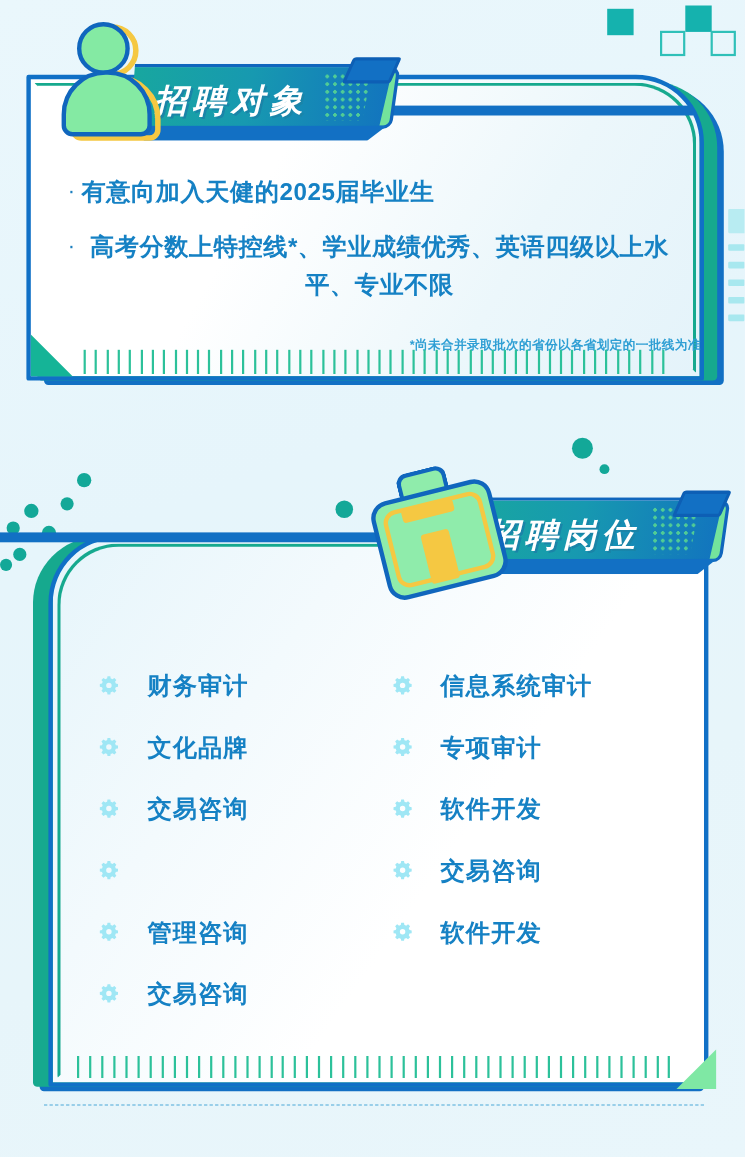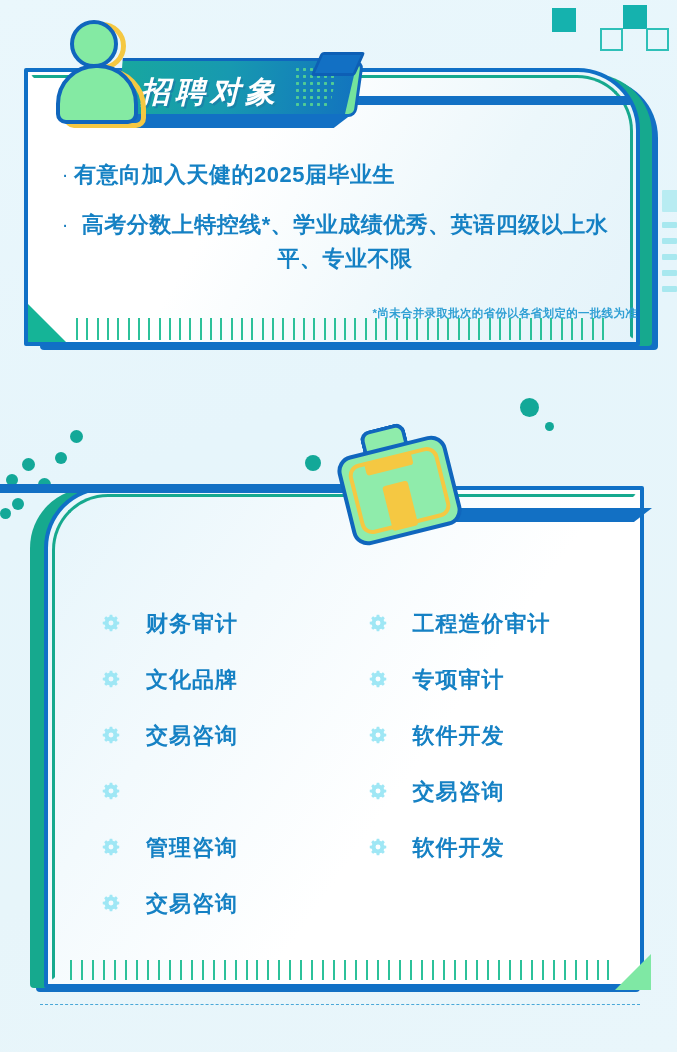--- a/index.html
+++ b/index.html
@@ -237,21 +237,21 @@
   .card2-corner {
     position: absolute;
     right: 26px; bottom: 62px;
     width: 0; height: 0;
     border-right: 36px solid #7fe8a4;
     border-top: 36px solid transparent;
   }
 
   .jobs {
     position: absolute;
-    left: 100px; top: 596px;
+    left: 88px; top: 596px;
     width: 520px;
     display: flex;
     gap: 13px;
   }
   .jobs-col { width: 260px; }
   .job-item {
     display: flex;
     align-items: center;
     height: 56px;
   }
@@ -398,20 +398,27 @@
     </div>
 
   <div class="card2-shadow"></div>
   <div class="card2-shadow2"></div>
   <div class="card2"></div>
   <div style="position:absolute;left:52px;top:494px;width:584px;height:486px;border:3px solid #16a98e;border-right-color:transparent;border-bottom-color:transparent;box-sizing:border-box;border-radius:56px 2px 2px 2px;"></div>
   <div class="card2-corner"></div>
 
   <div style="position:absolute;left:0px;top:484px;width:350px;height:9px;background:#1270c4;"></div>
 
+  <div class="banner" style="left:420px;top:452px;width:238px;">
+    <div class="banner-green" style="left:212px;top:3px;width:28px;height:56px;transform:skewX(-8deg);border-radius:0 8px 8px 0;"></div>
+    <div class="banner-body"></div>
+    <div class="halftone" style="left:172px;top:8px;width:44px;height:44px;clip-path:polygon(0 0,100% 0,80% 100%,0 100%);"></div>
+    <div class="banner-blue-tab" style="left:196px;top:-6px;width:44px;height:24px;transform:skewX(-24deg);border-radius:3px;"></div>
+    <div class="banner-title" style="left:22px;top:14px;">招聘岗位</div>
+  </div>
   <div style="position:absolute;left:426px;top:508px;width:226px;height:14px;background:#1270c4;clip-path:polygon(0 0,100% 0,92% 100%,3% 100%);"></div>
 
   <div style="position:absolute;left:336px;top:424px;width:130px;height:120px;transform:rotate(-14deg);">
     <div style="position:absolute;left:36px;top:0px;width:46px;height:30px;border:4px solid #1066bd;border-bottom:none;border-radius:10px 10px 0 0;box-sizing:border-box;background:#8fecab;"></div>
     <div style="position:absolute;left:6px;top:20px;width:112px;height:92px;background:#8fecab;border:4px solid #1066bd;border-radius:16px;box-sizing:border-box;"></div>
     <div style="position:absolute;left:16px;top:30px;width:92px;height:72px;border:4px solid #f5c842;border-radius:12px;box-sizing:border-box;"></div>
     <div style="position:absolute;left:46px;top:58px;width:26px;height:46px;background:#f5c842;border-radius:3px;"></div>
     <div style="position:absolute;left:34px;top:32px;width:48px;height:12px;background:#f5c842;border-radius:3px;"></div>
   </div>
 
@@ -452,21 +459,21 @@
           </svg>
         <span class="job-label">交易咨询</span>
       </div>
     </div>
 
     <div class="jobs-col">
       <div class="job-item">
         <svg class="job-gear" viewBox="0 0 24 24">
             <path fill="#9fe7f5" d="M13.4 2h-2.8l-.4 2.2a7.6 7.6 0 0 0-1.7.7L6.6 3.6 4.6 5.6l1.3 1.9c-.3.5-.5 1.1-.7 1.7L3 9.6v2.8l2.2.4c.2.6.4 1.2.7 1.7l-1.3 1.9 2 2 1.9-1.3c.5.3 1.1.5 1.7.7l.4 2.2h2.8l.4-2.2c.6-.2 1.2-.4 1.7-.7l1.9 1.3 2-2-1.3-1.9c.3-.5.5-1.1.7-1.7l2.2-.4V9.6l-2.2-.4a7.6 7.6 0 0 0-.7-1.7l1.3-1.9-2-2-1.9 1.3c-.5-.3-1.1-.5-1.7-.7L13.4 2zM12 8.3a2.7 2.7 0 1 1 0 5.4 2.7 2.7 0 0 1 0-5.4z"></path>
           </svg>
-        <span class="job-label">工程造价审计</span>
+        <span class="job-label">信息系统审计</span>
       </div>
       <div class="job-item">
         <svg class="job-gear" viewBox="0 0 24 24">
             <path fill="#9fe7f5" d="M13.4 2h-2.8l-.4 2.2a7.6 7.6 0 0 0-1.7.7L6.6 3.6 4.6 5.6l1.3 1.9c-.3.5-.5 1.1-.7 1.7L3 9.6v2.8l2.2.4c.2.6.4 1.2.7 1.7l-1.3 1.9 2 2 1.9-1.3c.5.3 1.1.5 1.7.7l.4 2.2h2.8l.4-2.2c.6-.2 1.2-.4 1.7-.7l1.9 1.3 2-2-1.3-1.9c.3-.5.5-1.1.7-1.7l2.2-.4V9.6l-2.2-.4a7.6 7.6 0 0 0-.7-1.7l1.3-1.9-2-2-1.9 1.3c-.5-.3-1.1-.5-1.7-.7L13.4 2zM12 8.3a2.7 2.7 0 1 1 0 5.4 2.7 2.7 0 0 1 0-5.4z"></path>
           </svg>
         <span class="job-label">专项审计</span>
       </div>
       <div class="job-item">
         <svg class="job-gear" viewBox="0 0 24 24">
             <path fill="#9fe7f5" d="M13.4 2h-2.8l-.4 2.2a7.6 7.6 0 0 0-1.7.7L6.6 3.6 4.6 5.6l1.3 1.9c-.3.5-.5 1.1-.7 1.7L3 9.6v2.8l2.2.4c.2.6.4 1.2.7 1.7l-1.3 1.9 2 2 1.9-1.3c.5.3 1.1.5 1.7.7l.4 2.2h2.8l.4-2.2c.6-.2 1.2-.4 1.7-.7l1.9 1.3 2-2-1.3-1.9c.3-.5.5-1.1.7-1.7l2.2-.4V9.6l-2.2-.4a7.6 7.6 0 0 0-.7-1.7l1.3-1.9-2-2-1.9 1.3c-.5-.3-1.1-.5-1.7-.7L13.4 2zM12 8.3a2.7 2.7 0 1 1 0 5.4 2.7 2.7 0 0 1 0-5.4z"></path>

